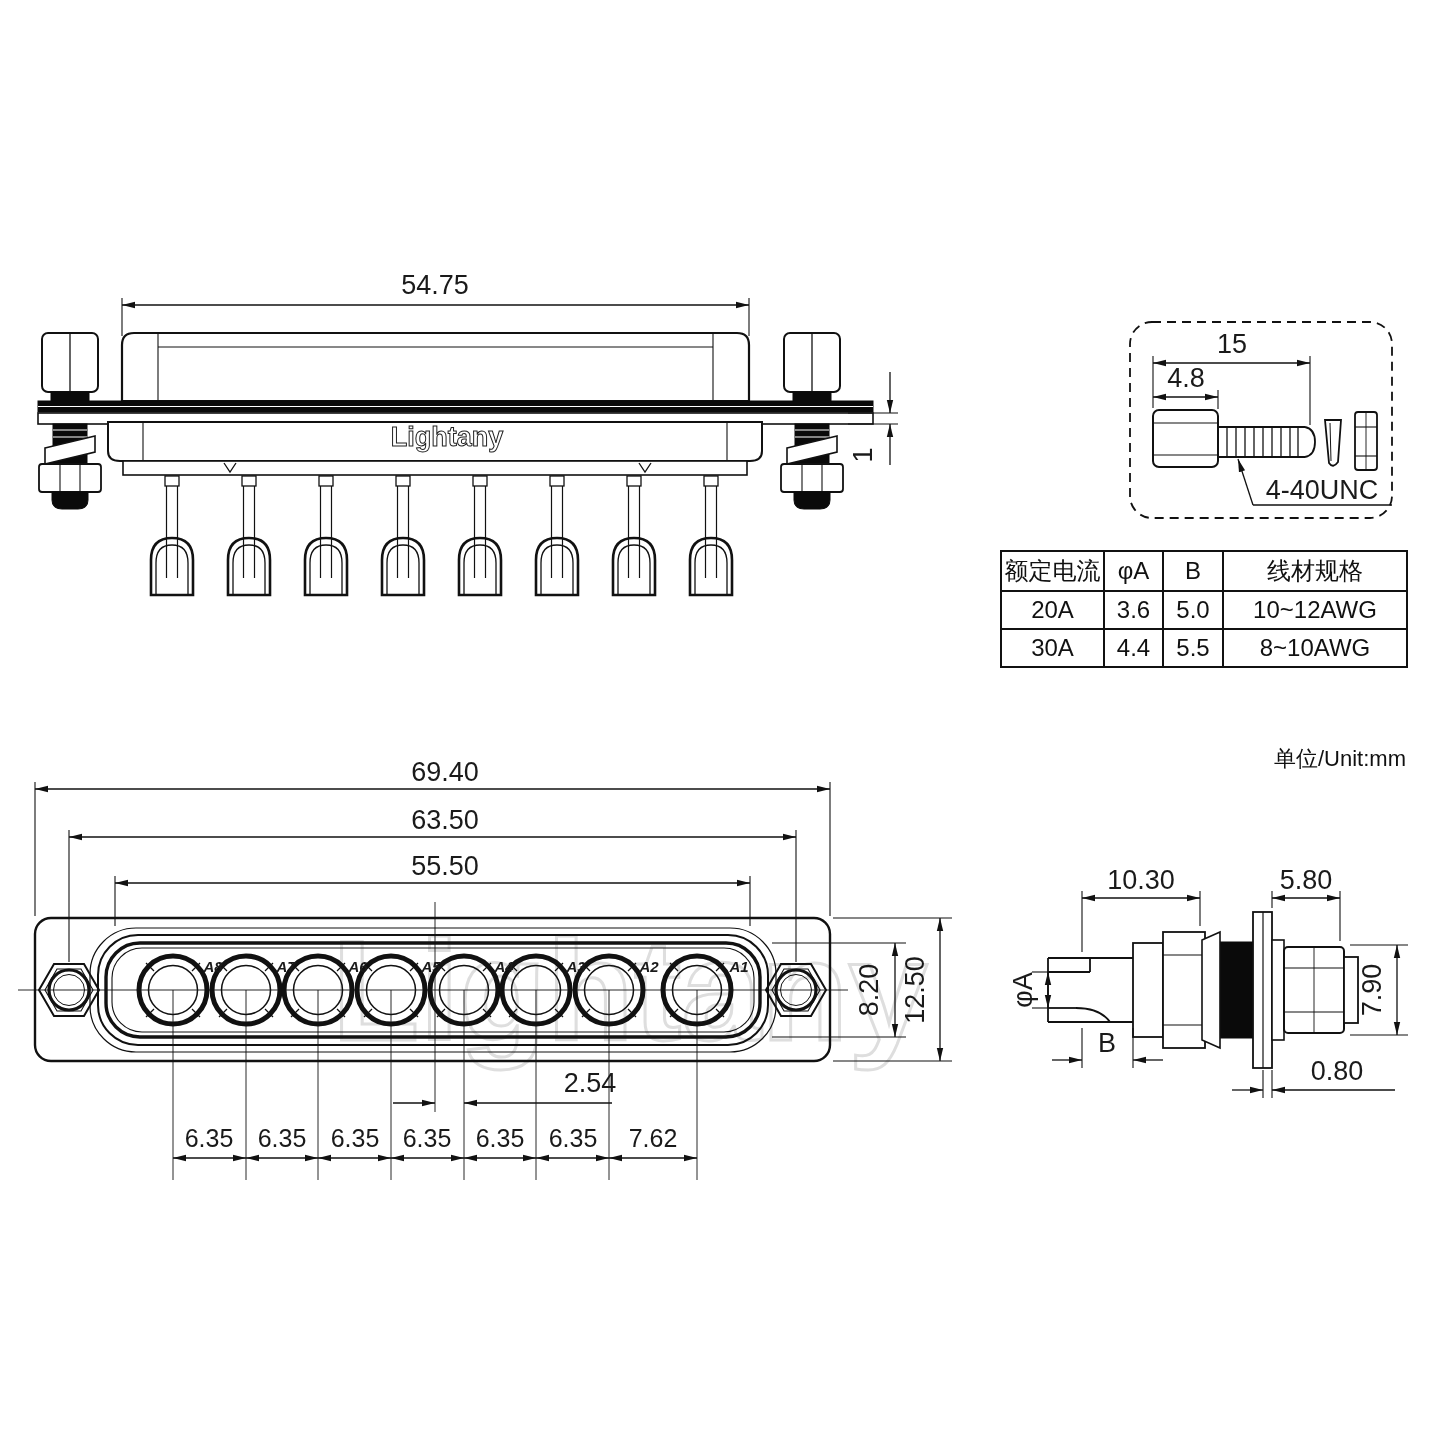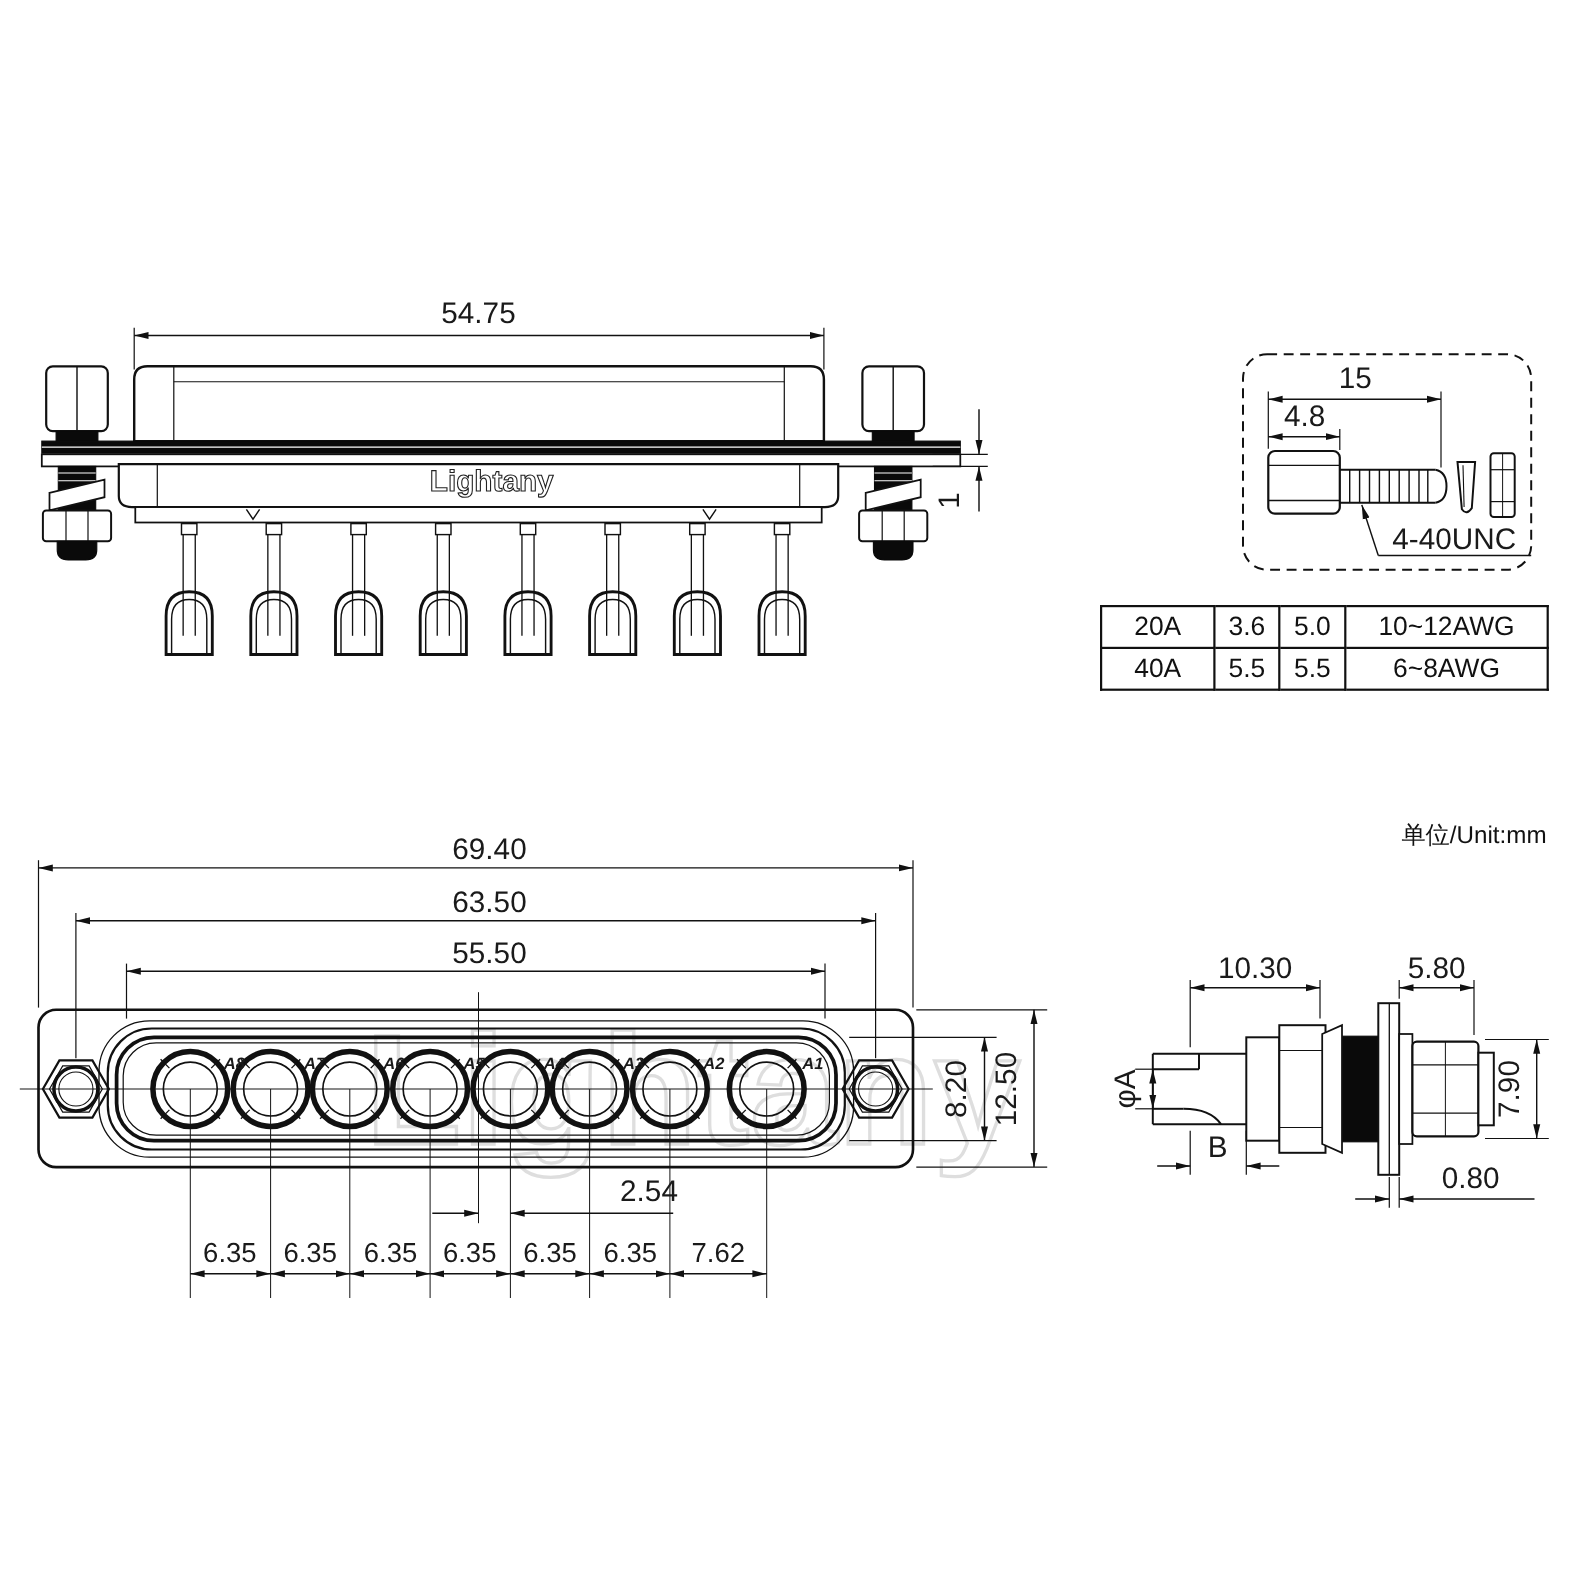--- a/index.html
+++ b/index.html
@@ -304,28 +304,34 @@
 </svg>
 
 <table class="spec-table">
   <colgroup>
     <col style="width:103px">
       <col style="width:59px">
       <col style="width:60px">
       <col style="width:184px">
   </colgroup>
   <tbody>
+      <tr>
+    <th>额定电流</th>
+    <th>φA</th>
+    <th>B</th>
+    <th>线材规格</th>
+  </tr>
   <tr>
     <td>20A</td>
     <td>3.6</td>
     <td>5.0</td>
     <td>10~12AWG</td>
   </tr>
   <tr>
-    <td>40A</td>
+    <td>30A</td>
+    <td>4.4</td>
     <td>5.5</td>
-    <td>5.5</td>
-    <td>6~8AWG</td>
+    <td>8~10AWG</td>
   </tr>
 </tbody>
   </table>
 
 <div class="unit-note">单位/Unit:mm</div>
 
 </body></html>

